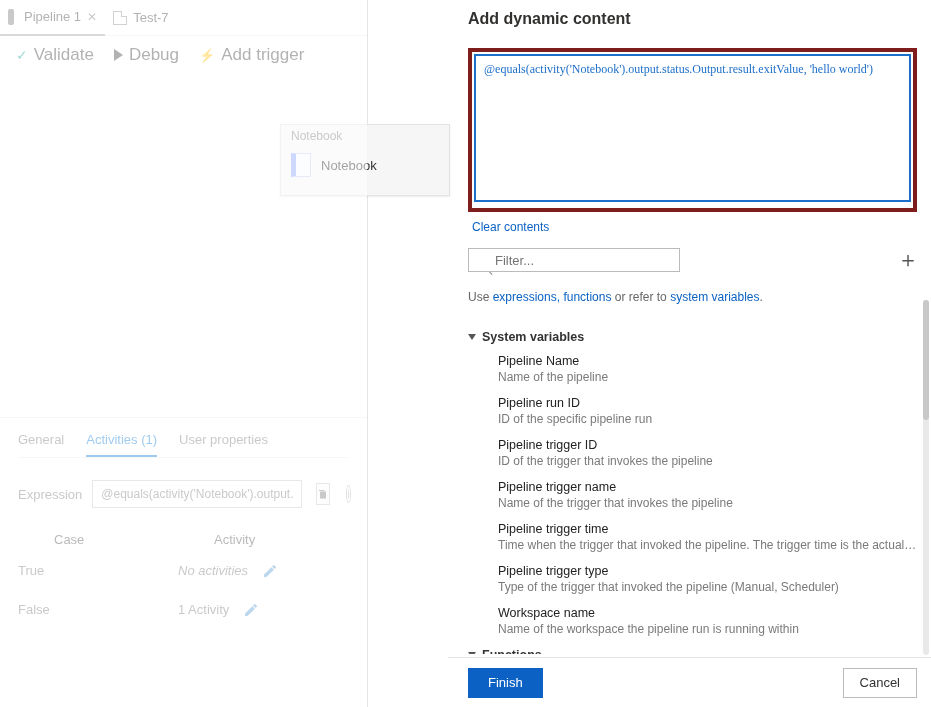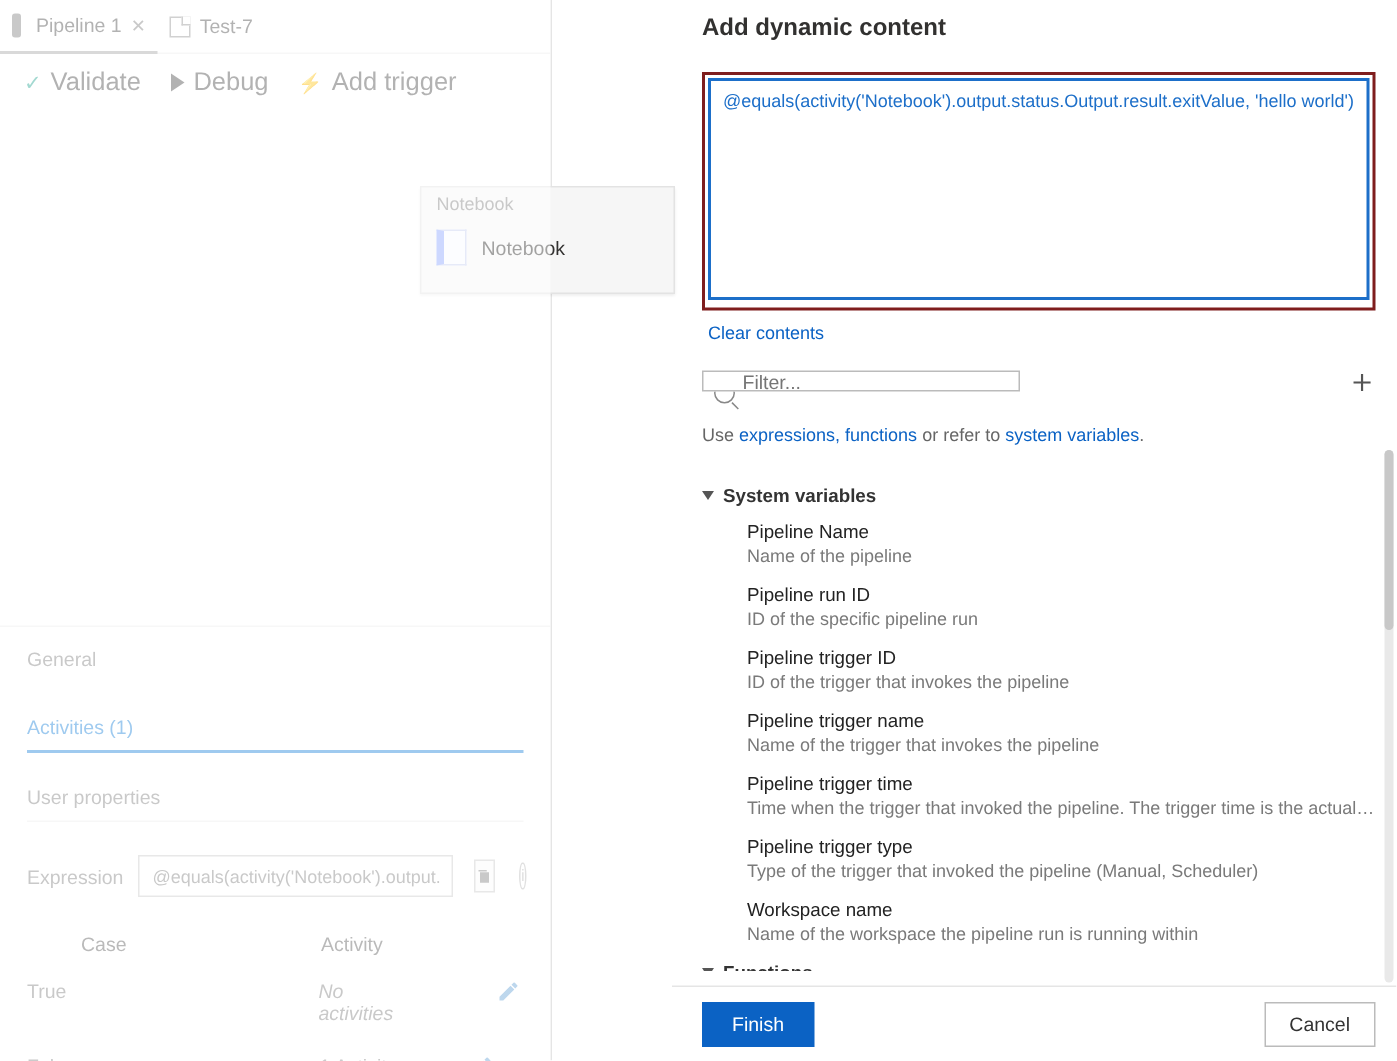--- a/index.html
+++ b/index.html
@@ -21,44 +21,44 @@
   .icon-play { width:0;height:0;border-left:9px solid #555;border-top:6px solid transparent;border-bottom:6px solid transparent;}
   .icon-bolt::before{content:"⚡"; color:#a80; font-size:13px;}
   
   .canvas { position:relative; height:340px; }
   .node-card { position:absolute; left:280px; top:50px; width:170px; height:72px; background:#f6f6f6; border:1px solid #e3e3e3; box-shadow:0 1px 2px rgba(0,0,0,.08);}
   .node-card .node-head { font-size:12px; color:#888; padding:4px 10px;}
   .node-card .node-body { display:flex; align-items:center; gap:10px; padding:6px 10px;}
   .nb-icon{ width:20px; height:24px; border:1px solid #c8d0f0; border-left:5px solid #90a8ff; background:#f8faff;}
   
   .bottom-panel { border-top:1px solid #eee; padding:14px 18px 0 18px; position:absolute; bottom:0; left:0; right:0; height:290px;}
-  .bp-tabs { display:flex; gap:22px; border-bottom:1px solid #eee;flex-direction:column; }
+  .bp-tabs { display:flex; gap:22px; border-bottom:1px solid #eee; }
   .bp-tab { padding-bottom:8px; color:#888; font-size:13px; cursor:pointer;}
   .bp-tab.active { color:#2a8bdc; border-bottom:2px solid #2a8bdc;}
   .expr-row { display:flex; align-items:center; margin:22px 0 18px 0;gap:10px;}
   .expr-label{ width:160px; color:#888;}
   .expr-input{ flex:0 0 210px; height:28px; border:1px solid #ccc; padding:0 8px; font-size:12px; color:#888; background:#fff;}
   .expr-clear{ width:22px; height:22px; margin-left:4px; border:1px solid #ccc; display:flex; align-items:center; justify-content:center; color:#888; font-size:13px; background:#fafafa; cursor:pointer;}
   .expr-info{ width:18px; height:18px; margin-left:6px; border-radius:50%; border:1px solid #bbb; color:#bbb; font-size:11px; display:flex; align-items:center; justify-content:center;}
   .case-table{ margin-top:6px;}
   .case-head{ display:flex; color:#666; padding:6px 0;margin-left:36px; }
   .case-head .c1{ width:160px;}
-  .case-row{ display:flex; color:#888; padding:10px 0;gap:35px;}
+  .case-row{ display:flex; color:#888; padding:10px 0;}
   .case-row .c1{ width:160px;}
   .case-row .act{ font-style:italic;}
   .edit-pencil{ margin-left:14px; width:18px; color:#6ea6d8;}
   .edit-pencil svg{width:16px;height:16px;fill:#6ea6d8;}
   
   .right-pane { position:absolute; left:448px; top:0; right:0; height:707px; padding:10px 14px 0 20px;}
   .rp-title{ font-size:16px; font-weight:600; margin-bottom:20px;}
   .expr-box{ width:100%; height:148px; border:2px solid #1d6fc9; padding:6px 8px; resize:none; font-size:12px; color:#1d6fc9; font-family:inherit; outline:none;}
-  .highlight-frame{ border:2px solid #7f1d1d; padding:2px; }
+  .highlight-frame{ border:4px solid #7f1d1d; padding:2px;font-family:Liberation Serif, serif; }
   .clear-link{ color:#0b62c4; font-size:12px; margin:8px 0 14px 4px; display:inline-block; cursor:pointer;}
   .filter-row{ display:flex; align-items:center; gap:10px;}
-  .filter-input{ flex:1; height:14px; border:1px solid #bbb; padding:0 8px 0 26px; font-size:13px; color:#555; background:#fff; position:relative;}
+  .filter-input{ flex:1; height:24px; border:1px solid #bbb; padding:0 8px 0 26px; font-size:13px; color:#555; background:#fff; position:relative;}
   .filter-wrap{position:relative; flex:1;}
   .filter-wrap .search-icon{position:absolute;left:8px;top:8px;width:14px;height:14px;border:1.3px solid #888;border-radius:50%;}
   .filter-wrap .search-icon::after{content:"";position:absolute;right:-4px;bottom:-4px;width:6px;height:1.3px;background:#888;transform:rotate(45deg);}
   .add-btn{ font-size:22px; color:#555; line-height:1; cursor:pointer; width:20px; text-align:center;}
   .helper-text{ color:#666; font-size:12px; margin:18px 0 20px 0;}
   .helper-text a{ color:#0b62c4; text-decoration:none;}
   .tree{ font-size:12.5px; overflow:auto; max-height:330px;}
   .tree .group-head{ display:flex; align-items:center; gap:6px; font-weight:600; color:#333; margin:6px 0 10px 0; cursor:pointer;}
   .tree .triangle-down{ width:0;height:0;border-left:4px solid transparent;border-right:4px solid transparent;border-top:6px solid #555;}
   .tree .item{ margin:0 0 12px 30px;}

